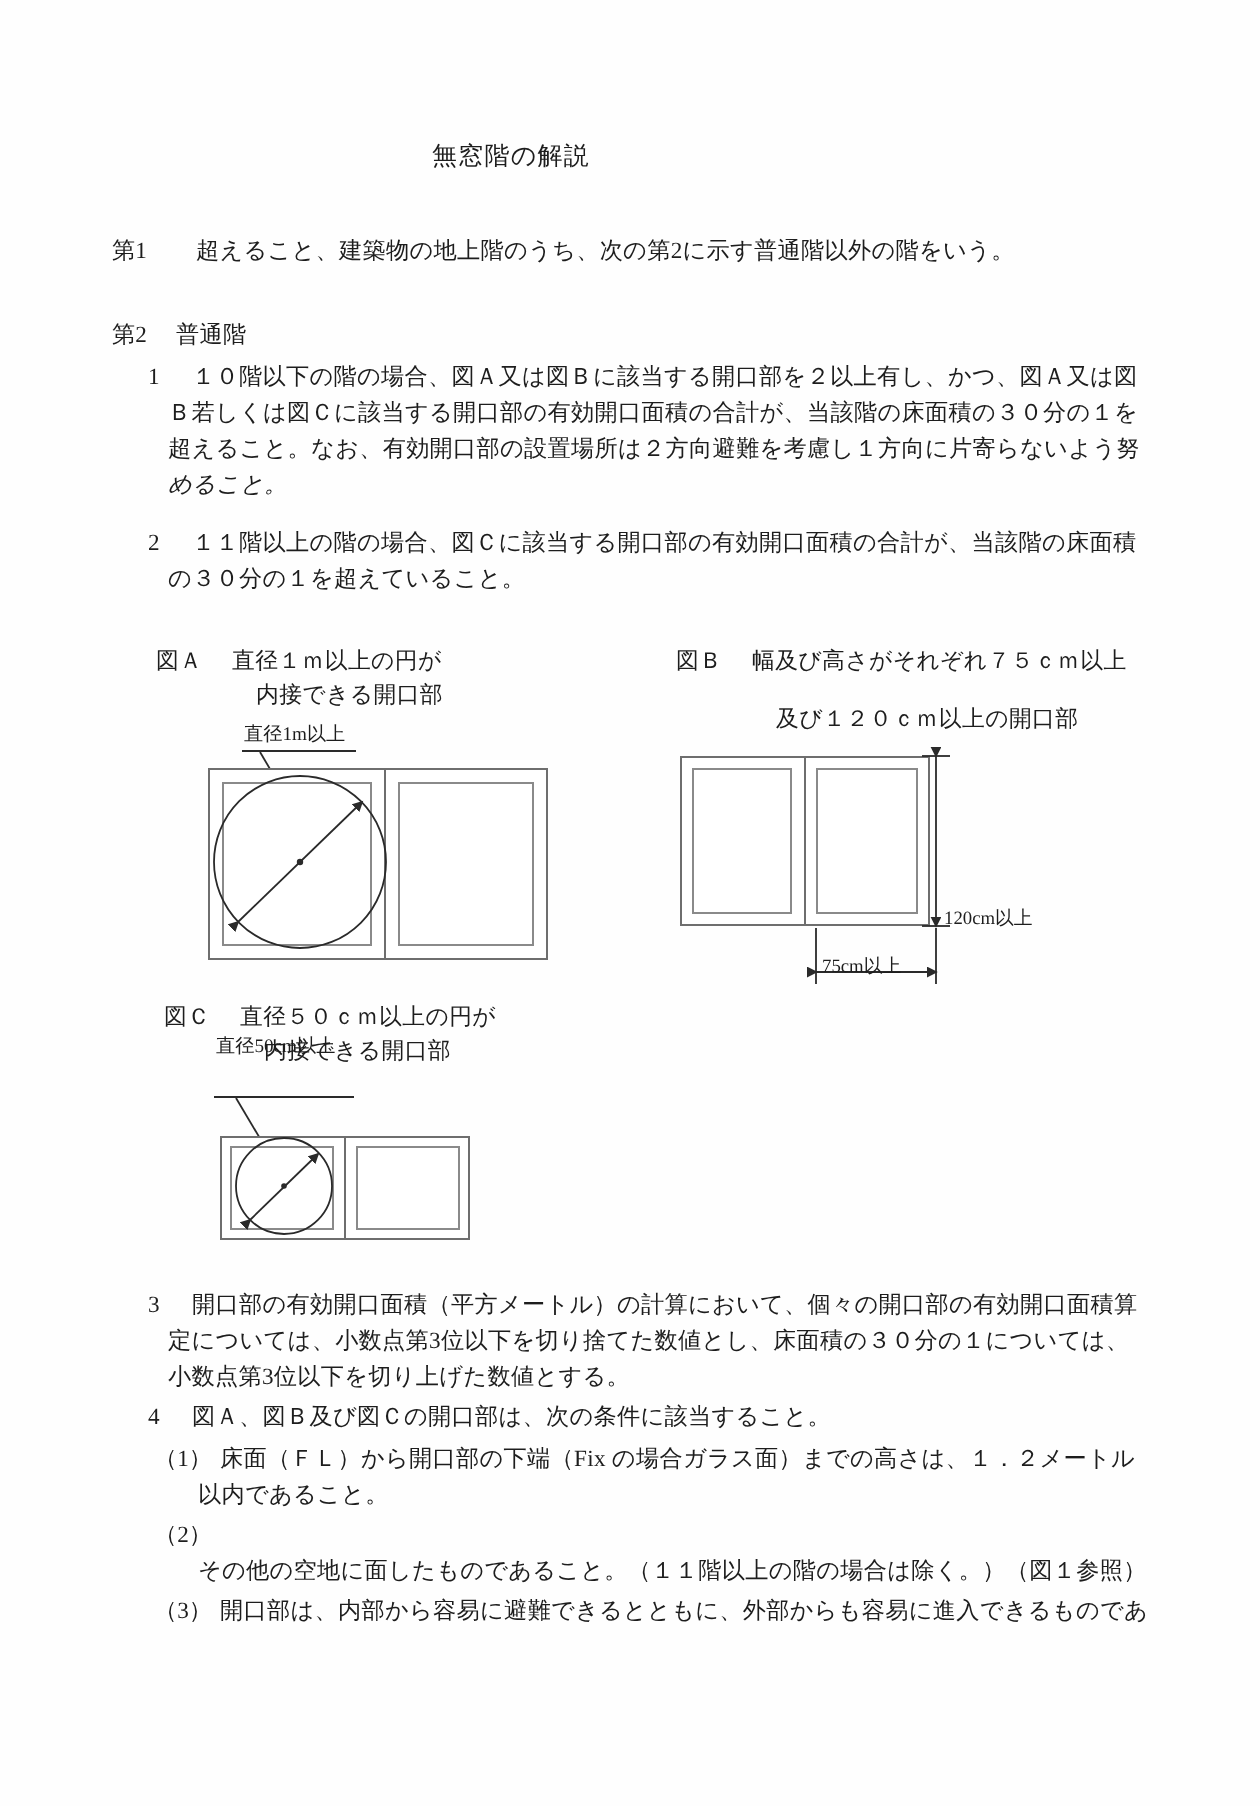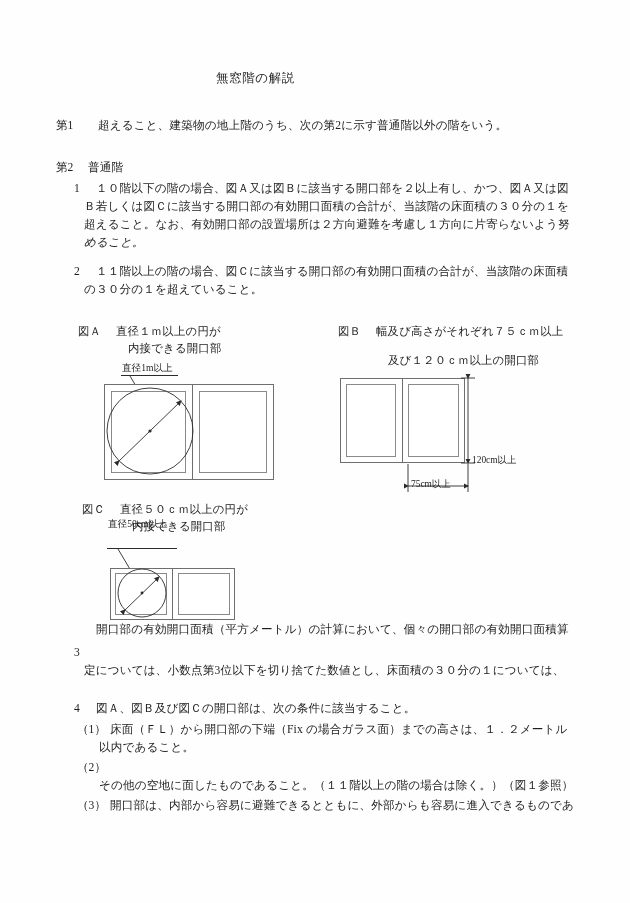--- a/index.html
+++ b/index.html
@@ -216,22 +216,23 @@
       <marker id="arrC2" markerWidth="7" markerHeight="7" refX="5" refY="3" orient="auto">
         <path d="M0,0 L6,3 L0,6 z" fill="#2a2a2a"></path>
       </marker>
     </defs>
     <circle cx="32" cy="25" r="24" fill="none" stroke="#2a2a2a" stroke-width="0.9"></circle>
     <line x1="15" y1="42" x2="49" y2="9" stroke="#2a2a2a" stroke-width="0.9" marker-start="url(#arrC1)" marker-end="url(#arrC2)"></line>
     <circle cx="32" cy="25" r="1.4" fill="#2a2a2a"></circle>
   </svg>
 
   <div class="lbl-num" style="left:74px; top:645px;">3</div>
-  <div class="tline" style="left:96px; top:622px;">開口部の有効開口面積（平方メートル）の計算において、個々の開口部の有効開口面積算</div>
+  <div class="tline" style="left:96px; top:645px;">開口部の有効開口面積（平方メートル）の計算において、個々の開口部の有効開口面積算</div>
   <div class="tline" style="left:84px; top:663px;">定については、小数点第3位以下を切り捨てた数値とし、床面積の３０分の１については、</div>
+  <div class="tline" style="left:84px; top:681px;">小数点第3位以下を切り上げた数値とする。</div>
 
   <div class="lbl-num" style="left:74px; top:701px;">4</div>
   <div class="tline" style="left:96px; top:701px;">図Ａ、図Ｂ及び図Ｃの開口部は、次の条件に該当すること。</div>
 
   <div class="lbl-num" style="left:77px; top:722px;">（1）</div>
   <div class="tline" style="left:110px; top:722px;">床面（ＦＬ）から開口部の下端（Fix の場合ガラス面）までの高さは、１．２メートル</div>
   <div class="tline" style="left:99px; top:740px;">以内であること。</div>
 
   <div class="lbl-num" style="left:77px; top:760px;">（2）</div>
   <div class="tline" style="left:99px; top:778px;">その他の空地に面したものであること。（１１階以上の階の場合は除く。）（図１参照）</div>

